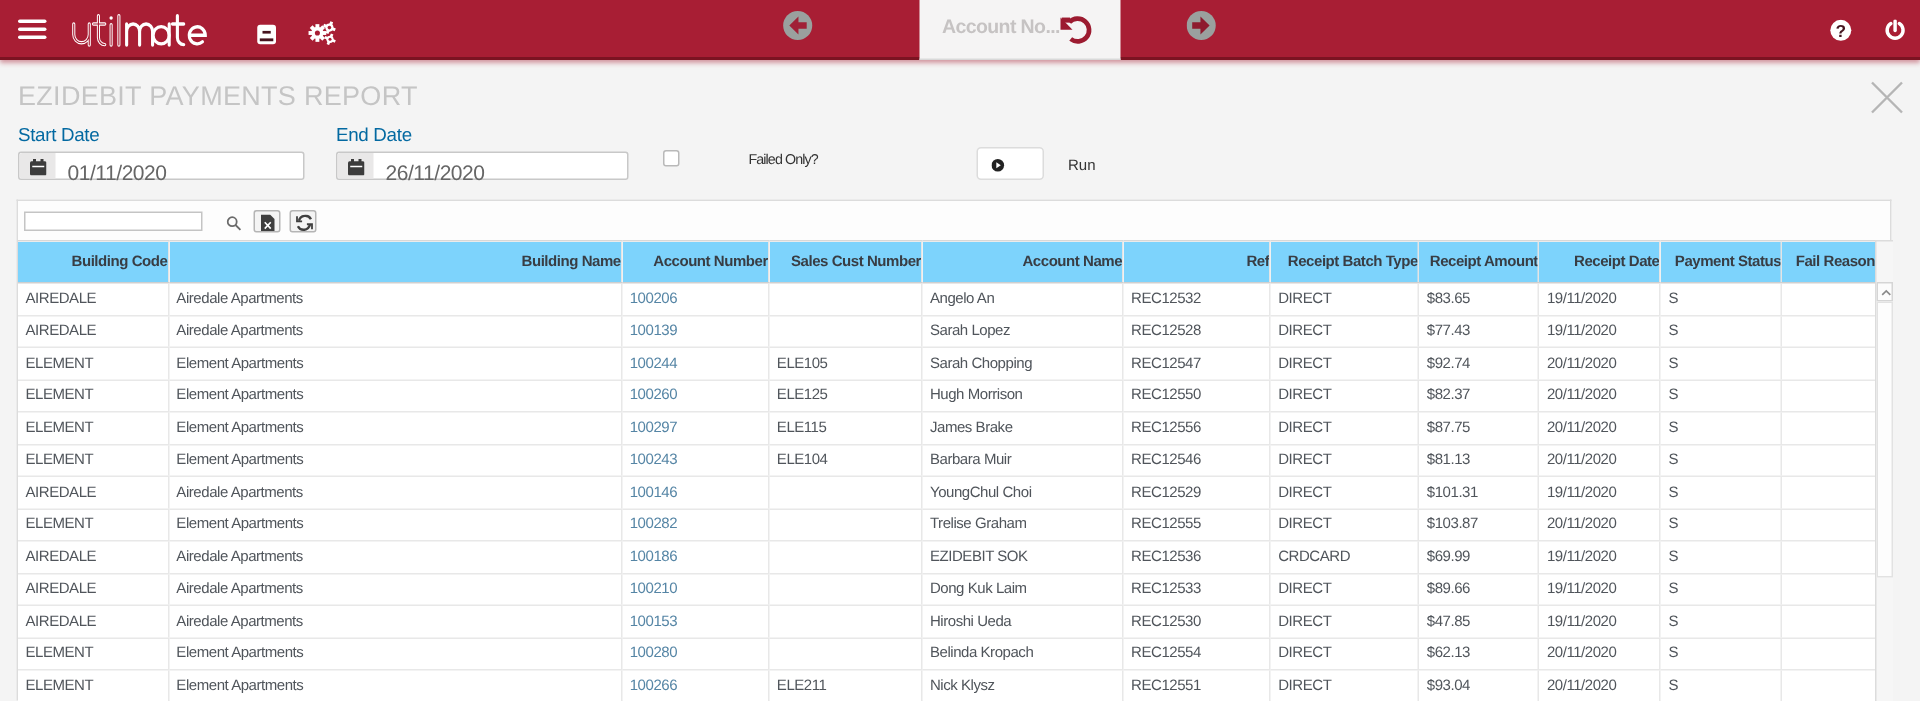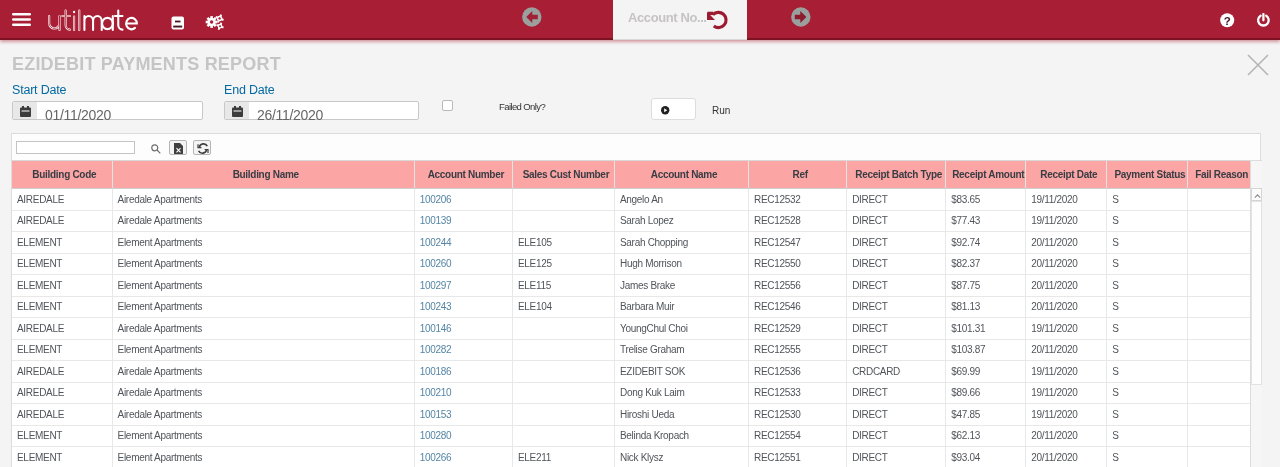--- a/index.html
+++ b/index.html
@@ -7,21 +7,21 @@
     font-family:"Liberation Sans", sans-serif; background:#f4f4f4; }
   #hdr { position:absolute; left:0; top:0; width:1280px; height:40px;
     background:#a81e34; border-bottom:2px solid #7c1322;
     box-shadow:0 2px 3px rgba(170,40,60,0.45); }
   .abs { position:absolute; }
   #searchbox { position:absolute; left:601px; top:0; width:134px; height:40px;
     background:#f5f4f4; border-bottom:1px solid #d9d9d9;margin-left:12px; }
   #searchbox span { position:absolute; left:15px; top:10px; color:#c6c3c3;
     font-weight:bold; font-size:13px; letter-spacing:-0.4px; }
   #title { position:absolute; left:12px; top:54px; font-size:18px;
-    font-weight:bold; color:#c5c5c5; letter-spacing:0.2px; }
+    font-weight:normal; color:#c5c5c5; letter-spacing:0.2px; }
   .lbl { position:absolute; top:83px; font-size:12.5px; color:#0369a1; letter-spacing:-0.2px; }
   .dinput { position:absolute; top:101px; height:19px; background:#fff;
     border:1px solid #c8c8c8; border-radius:2px; }
   .dicon { position:absolute; left:0; top:0; width:24px; height:17px;
     background:#e9e8e8; border-radius:2px 0 0 2px; }
   .dtext { position:absolute; left:32px; top:5px; font-size:14px; color:#666; letter-spacing:-0.3px; }
   #cb { position:absolute; left:442px; top:100px; width:11px; height:11px;
     background:#fff; border:1px solid #b9b9b9; border-radius:2px; }
   #cblbl { position:absolute; left:459px; top:101px; font-size:9.5px; color:#333; letter-spacing:-0.6px;margin-left:40px; }
   #runbtn { position:absolute; left:651px; top:98px; width:45px; height:22px;
@@ -31,22 +31,22 @@
     background:#fff; border:1px solid #dcdcdc; border-bottom:none; }
   #toolbar { position:absolute; left:0; top:0; width:1248px; height:26px;
     background:#fdfdfd; }
   #gsearch { position:absolute; left:4px; top:7px; width:119px; height:13px;
     background:#fff; border:1px solid #c4c4c4; }
   .tbtn { position:absolute; top:6px; width:18px; height:15px; background:#f4f4f4;
     border:1px solid #b5b5b5; border-radius:2px; }
   #grid { position:absolute; left:0; top:26px; width:1238px;
     border-collapse:collapse; table-layout:fixed; font-size:10px; color:#50555b;
     letter-spacing:-0.3px; }
-  #grid th { height:28px; font-size:10px; color:#383d44; text-align:center;
-    padding:0 0 0 5px; font-weight:bold; background:#fca5a5;
+  #grid th { height:28px; font-size:10px; color:#383d44; text-align:right;
+    padding:0 0 0 5px; font-weight:bold; background:#7dd3fc;
     border-top:1px solid #d8d8d8; border-bottom:1px solid #cfcfcf;
     border-left:1px solid #e4e4e4; overflow:hidden; white-space:nowrap; }
   #grid th:first-child { border-left:none; }
   #grid td { height:21.5px; padding:0 0 0 5px; border-bottom:1px solid #e8e8e8;
     border-left:1px solid #e8e8e8; overflow:hidden; white-space:nowrap;
     background:#fff; }
   #grid td:first-child { border-left:none; }
   #grid a { color:#5585a5; text-decoration:none; }
   #vscroll { position:absolute; left:1238px; top:26px; width:12px; height:308px;
     background:#f6f6f6; border-left:1px solid #dcdcdc; border-top:1px solid #dcdcdc; }

